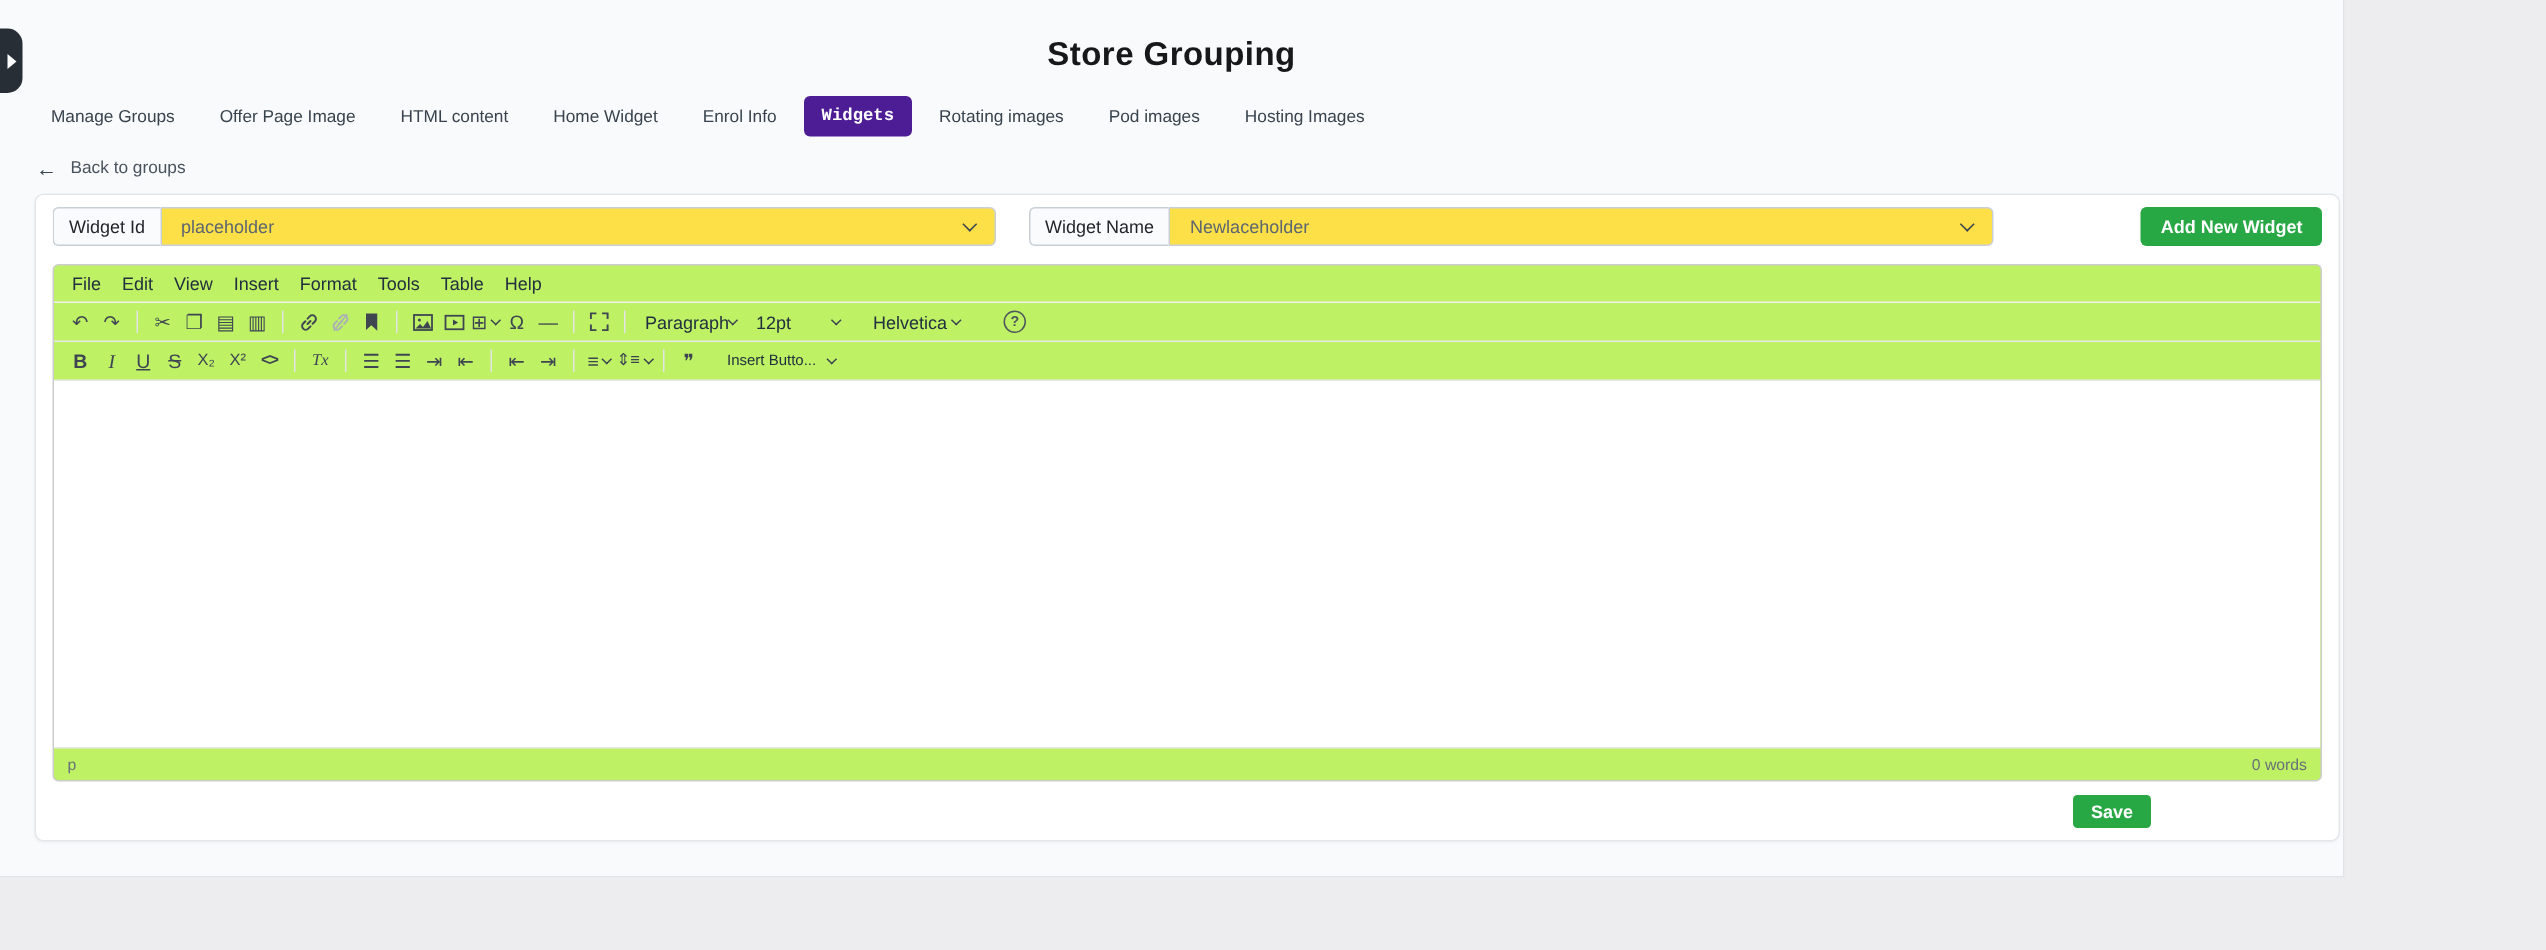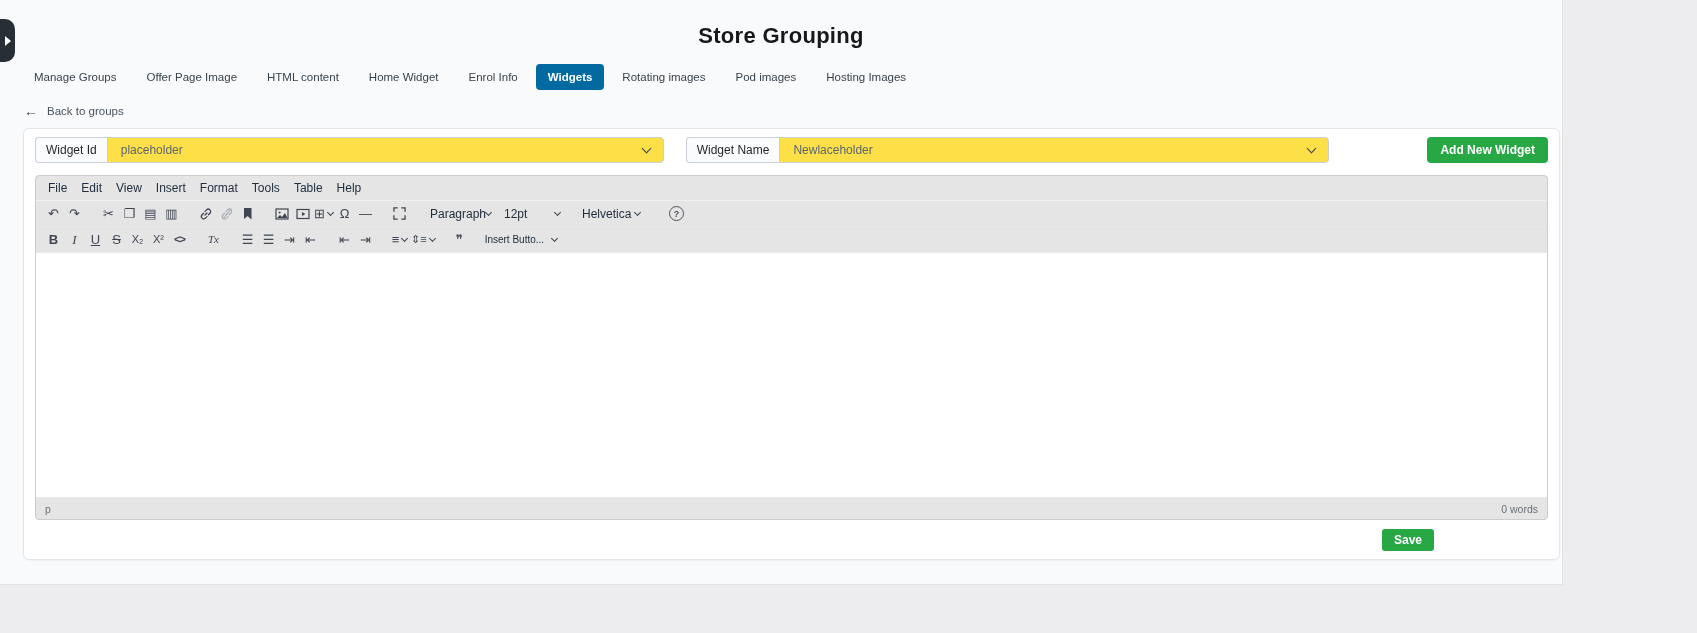--- a/index.html
+++ b/index.html
@@ -39,21 +39,21 @@
     text-align:center;
     font-size:22px; font-weight:bold;
     letter-spacing:.3px; color:#17181a;
   }
   
   .tabs { display:flex; align-items:center; gap:6px; margin:15px 0 0 22px; }
   .tab {
     padding:7px 12px; font-size:11.5px; color:#39434d;
     border-radius:4px; cursor:pointer; white-space:nowrap;
   }
-  .tab.active { background:#0369a1; color:#fff; font-weight:bold; }
+  .tab.active { background:#4c1d95; color:#fff; font-weight:bold;font-family:Liberation Mono, monospace; }
   
   .back { display:flex; align-items:center; gap:9px; margin:13px 0 0 24px;
           font-size:11.5px; color:#49535d; cursor:pointer; width:fit-content; }
   .back .arrow { font-size:14px; color:#3c4650; }
   
   .card {
     margin:9px 0 0 23px; width:1537px;
     background:#fff; border:1px solid #e4e7ea; border-radius:6px;
     box-shadow:0 1px 2px rgba(0,0,0,.04);
     padding:8px 11px;
@@ -77,21 +77,21 @@
   }
   .chev.sm { width:5px; height:5px; border-width:1.3px; margin-top:-2px; }
   .gap22 { width:22px; flex:none; }
   .btn-green {
     background:#28a745; color:#fff; border:none; border-radius:4px;
     font-size:12px; font-weight:bold; padding:0 13px; height:26px;
     cursor:pointer; font-family:inherit; white-space:nowrap;
   }
   .add-btn { margin-left:auto; }
   
-  .editor { margin-top:12px; border:1px solid #cccccc; border-radius:4px; overflow:hidden; background:#e5e5e5; }
+  .editor { margin-top:12px; border:1px solid #cccccc; border-radius:4px; overflow:hidden; background:#bef264; }
   .menubar { display:flex; align-items:center; height:25px; padding:0 5px; border-bottom:1px solid #efefef; }
   .menu-item { padding:3px 7px; font-size:12px; color:#222f3e; border-radius:3px; cursor:pointer; }
   .toolbar { display:flex; align-items:center; height:26px; padding:0 7px; border-bottom:1px solid #e8e8e8; }
   .tbtn {
     display:flex; align-items:center; justify-content:center;
     min-width:21px; height:20px; border-radius:3px; cursor:pointer;
     color:#3f4652; font-size:13px; gap:3px; padding:0 1px;
   }
   .tbtn .glyph { line-height:1; }
   .tbtn.disabled { color:#aab0b6; }

